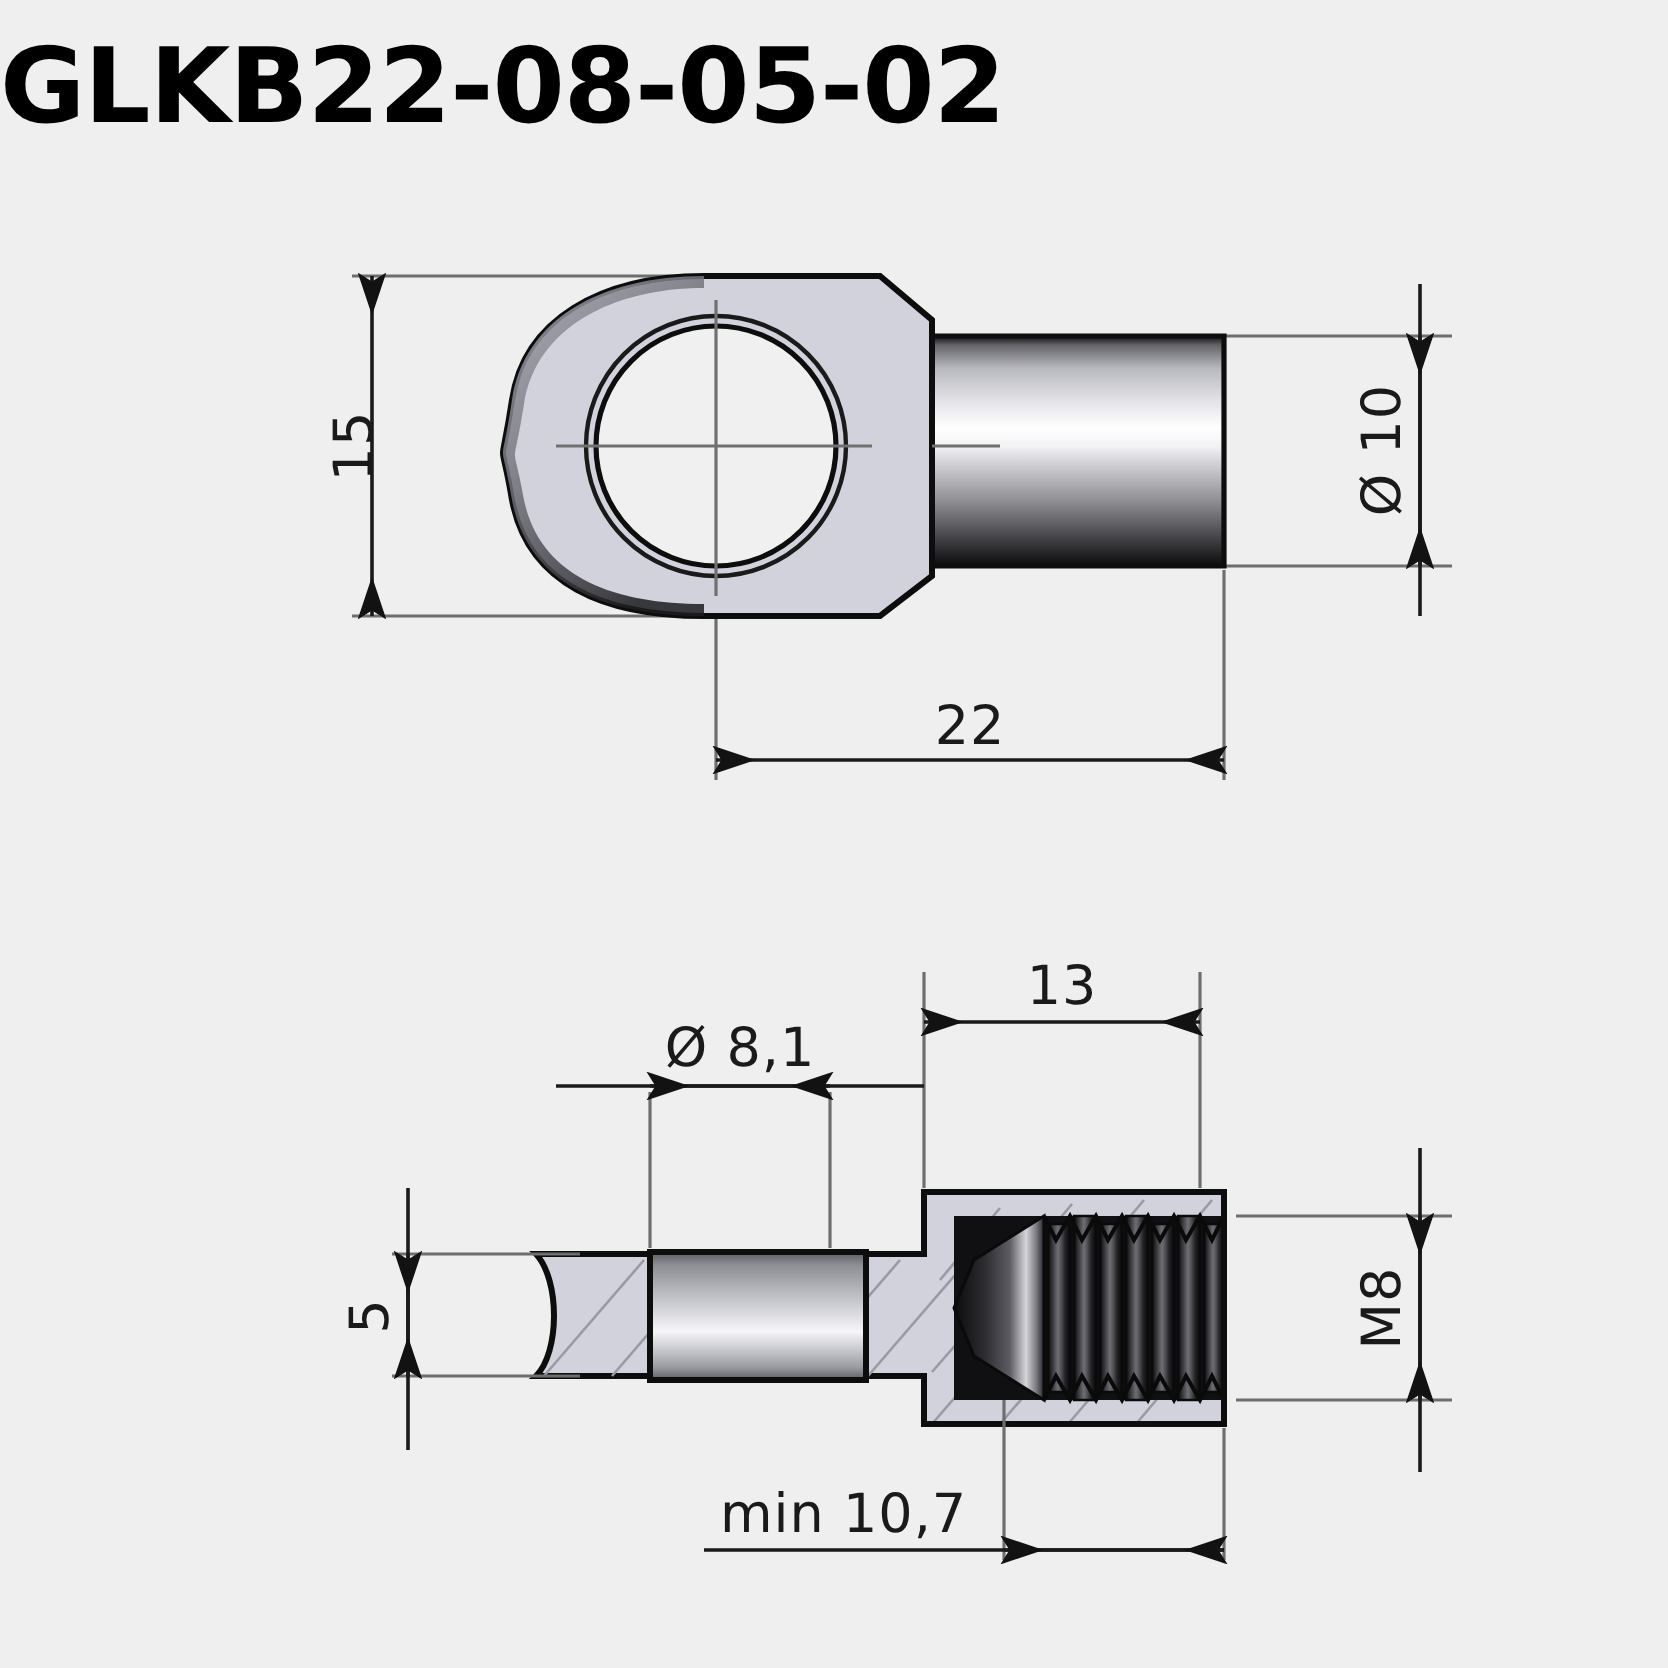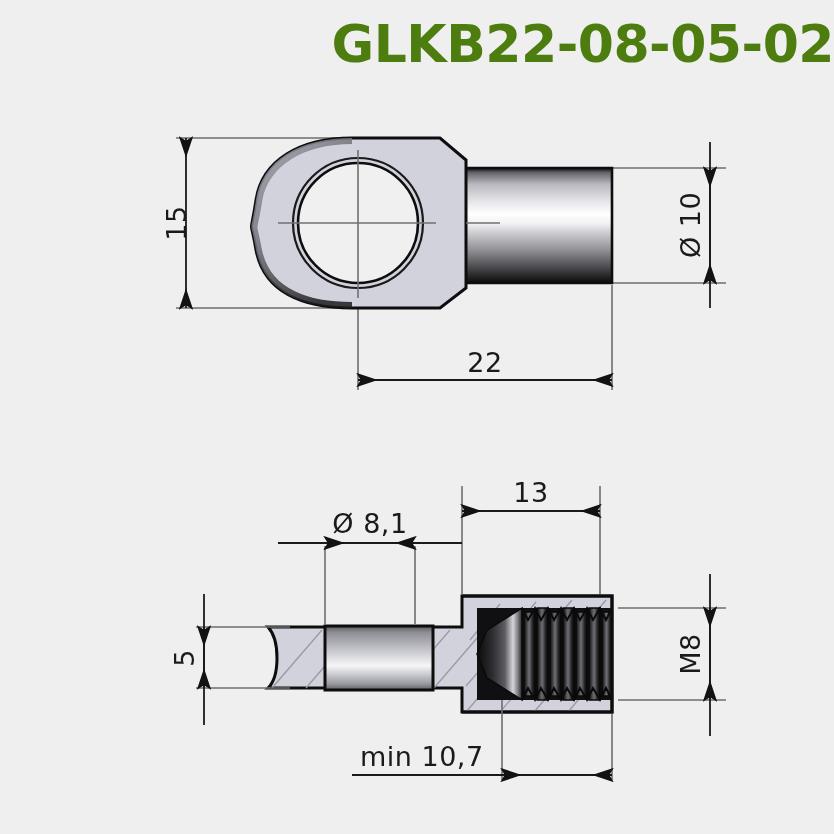--- a/index.html
+++ b/index.html
@@ -19,25 +19,25 @@
     left: 0; top: 0;
     width: 834px;
     height: 834px;
     background: #efefef;
   }
   #title {
     position: absolute;
     left: 0;
     top: 14px;
     width: 834px;
-    text-align: right;
+    text-align: left;
     font-size: 52px;
     font-weight: 700;
     letter-spacing: -0.5px;
-    color: #4d7c0f;
+    color: #000000;
     font-family: "DejaVu Sans", sans-serif;
   }
   svg.draw {
     position: absolute;
     left: 0; top: 0;
     width: 834px;
     height: 834px;
   }
   .dimtxt {
     font-family: "DejaVu Sans", sans-serif;

